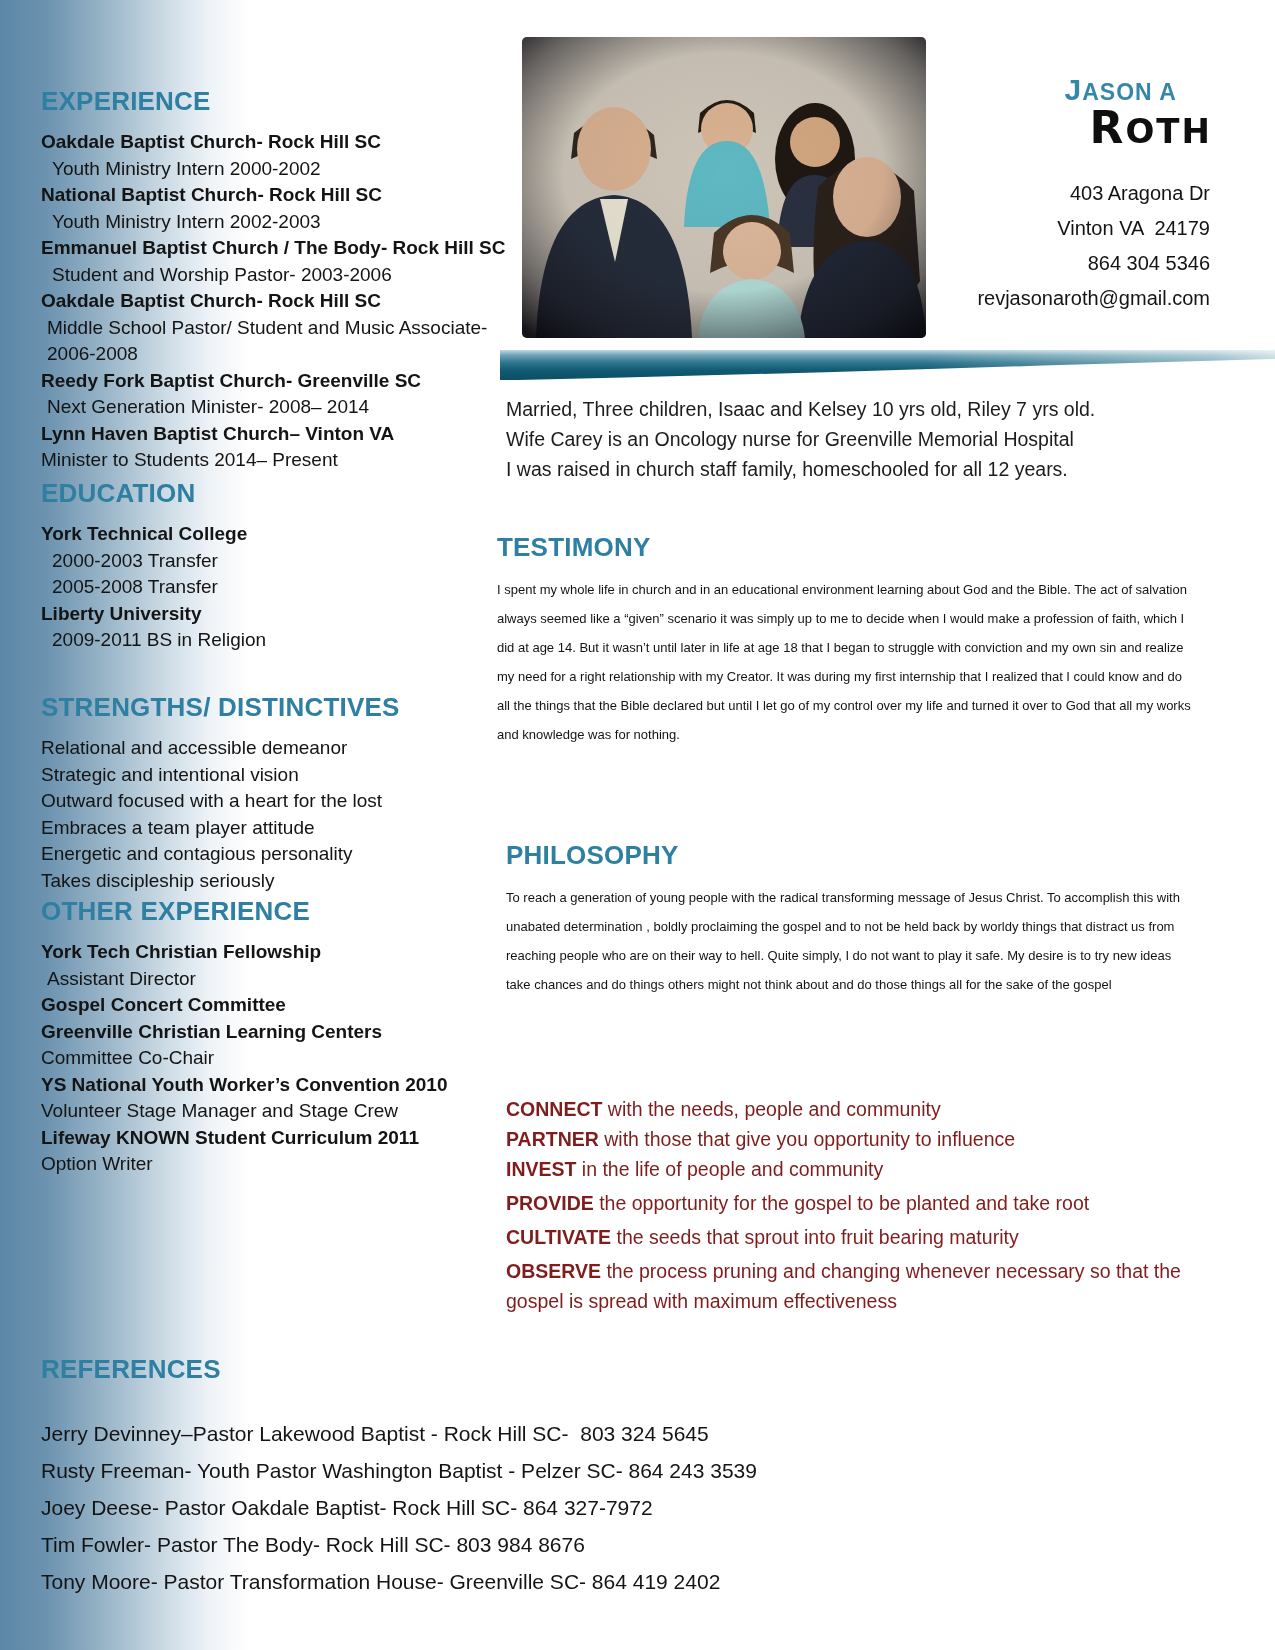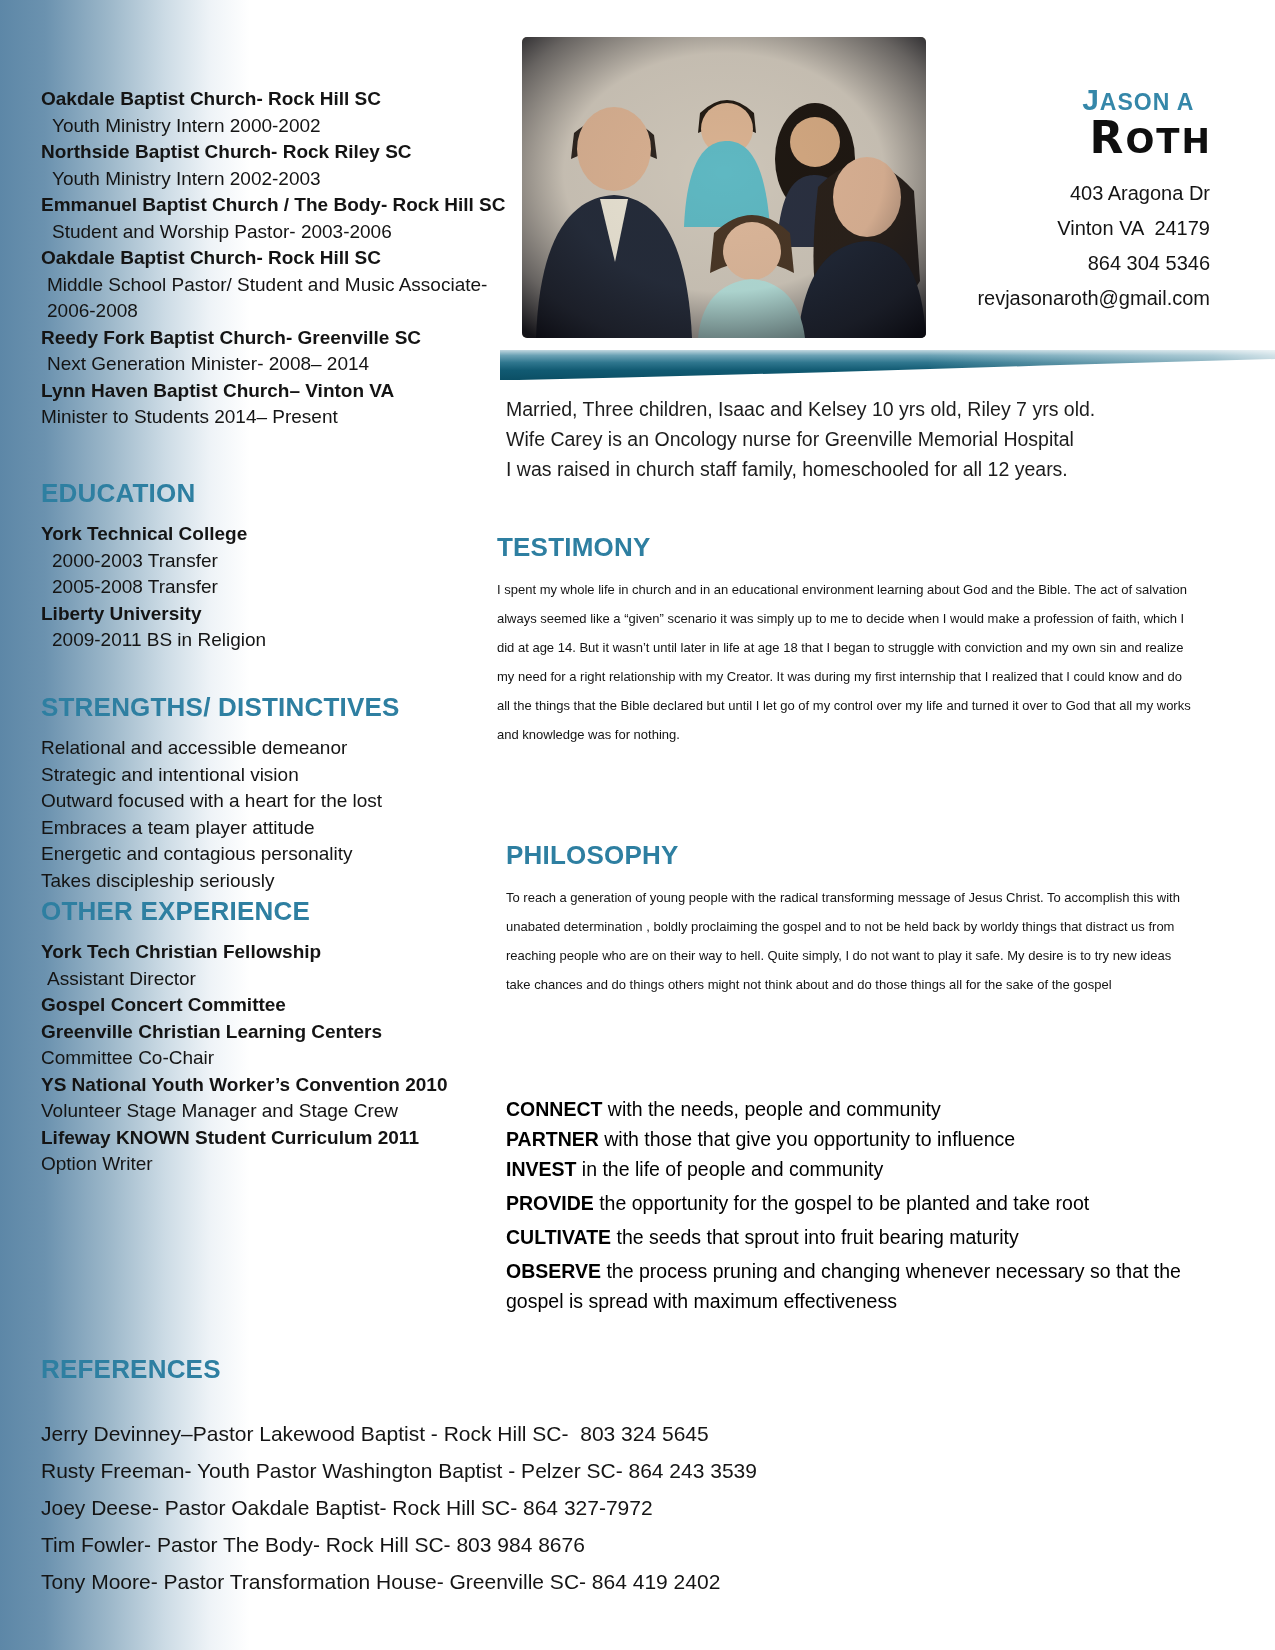--- a/index.html
+++ b/index.html
@@ -25,21 +25,21 @@
   }
   .swoosh::before {
     content:""; position:absolute; inset:0;
     background:linear-gradient(90deg, rgba(255,255,255,0) 55%, rgba(255,255,255,0.45) 92%, rgba(255,255,255,0.7) 100%);
   }
   .swoosh::after {
     content:""; position:absolute; inset:0; background:#ffffff;
     clip-path:polygon(0% 101%, 16% 92%, 42% 74%, 70% 52%, 100% 30%, 100% 101%);
   }
   
-  .name-block { position:absolute; top:84px; right:63px; text-align:center; line-height:1.04; }
+  .name-block { position:absolute; top:74px; right:63px; text-align:left; line-height:1.04; }
   .name-first {
     font-size:23px; font-weight:bold; color:#3587a9; text-transform:uppercase; letter-spacing:1px;
   }
   .name-first::first-letter { font-size:30px; }
   .name-last {
     font-size:34px; font-weight:bold; color:#0f0f0f; text-transform:uppercase; letter-spacing:2px;
     font-family:"DejaVu Sans","Liberation Sans",sans-serif;
     margin-left:25px;
   }
   .name-last::first-letter { font-size:44px; }
@@ -60,21 +60,21 @@
   .ln.b { font-weight:bold; }
   .ln.ind1 { padding-left:11px; }
   .ln.ind2 { padding-left:6px; }
   
   .sec-personal   { left:506px; top:394px; width:690px; }
   .sec-personal .ln { font-size:19.5px; line-height:30px; }
   .sec-testimony  { left:497px; top:532px; width:694px; }
   .sec-philosophy { left:506px; top:840px; width:688px; }
   .para { font-size:13px; line-height:29px; color:#141414; margin:0; }
   .sec-actions    { left:506px; top:1094px; width:692px; }
-  .action { font-size:19.5px; line-height:30px; color:#000000; white-space:pre-wrap; }
+  .action { font-size:19.5px; line-height:30px; color:#7f1d1d; white-space:pre-wrap; }
   .action.gap { margin-top:4px; }
   .action b { font-weight:bold; }
   
   .sec-references { left:41px; top:1354px; width:1180px; }
   .sec-references .list { margin-top:30px; }
   .sec-references .ln { font-size:21px; line-height:37px; color:#141414; white-space:pre; }
 </style>
 </head>
 <body>
 
@@ -136,23 +136,24 @@
   </div>
 
   <div class="contact">
     <div>403 Aragona Dr</div>
     <div>Vinton VA  24179</div>
     <div>864 304 5346</div>
     <div>revjasonaroth@gmail.com</div>
   </div>
 
   <div class="sec sec-experience">
+    <h2>EXPERIENCE</h2>
     <div class="ln b">Oakdale Baptist Church- Rock Hill SC</div>
     <div class="ln ind1">Youth Ministry Intern 2000-2002</div>
-    <div class="ln b">Northside Baptist Church- Rock Riley SC</div>
+    <div class="ln b">National Baptist Church- Rock Hill SC</div>
     <div class="ln ind1">Youth Ministry Intern 2002-2003</div>
     <div class="ln b">Emmanuel Baptist Church / The Body- Rock Hill SC</div>
     <div class="ln ind1">Student and Worship Pastor- 2003-2006</div>
     <div class="ln b">Oakdale Baptist Church- Rock Hill SC</div>
     <div class="ln ind2">Middle School Pastor/ Student and Music Associate- 2006-2008</div>
     <div class="ln b">Reedy Fork Baptist Church- Greenville SC</div>
     <div class="ln ind2">Next Generation Minister- 2008– 2014</div>
     <div class="ln b">Lynn Haven Baptist Church– Vinton VA</div>
     <div class="ln">Minister to Students 2014– Present</div>
   </div>

